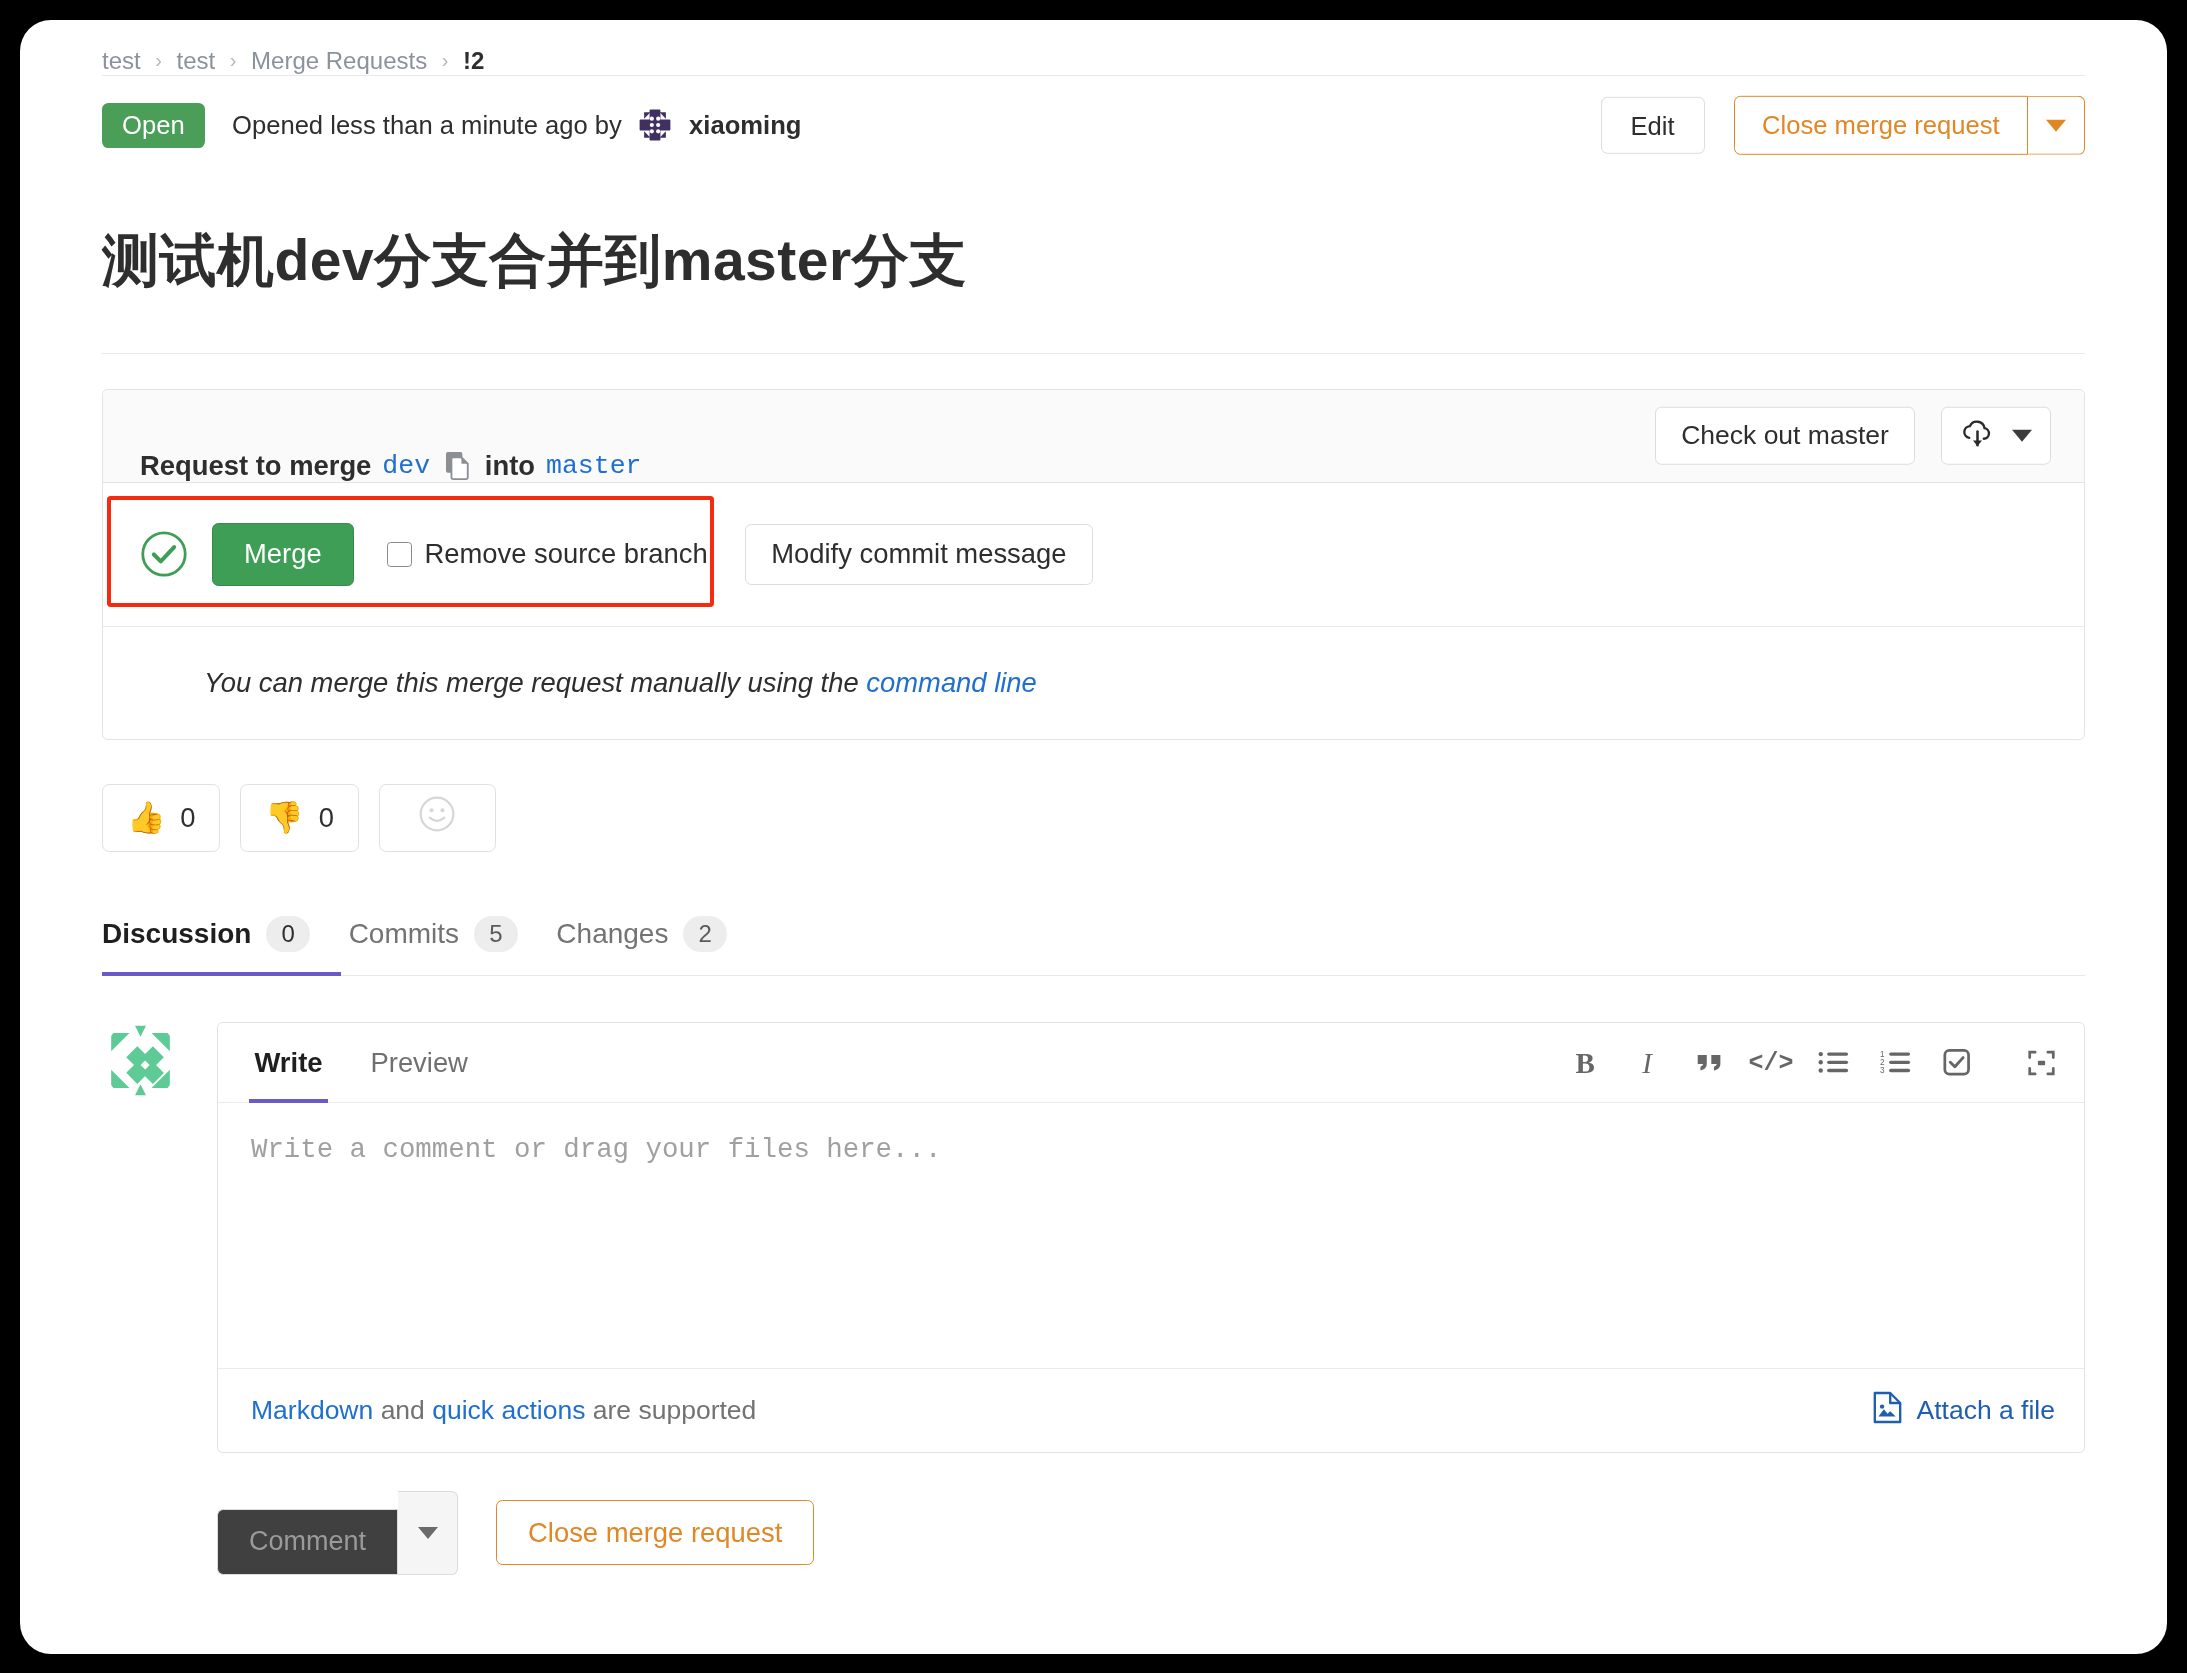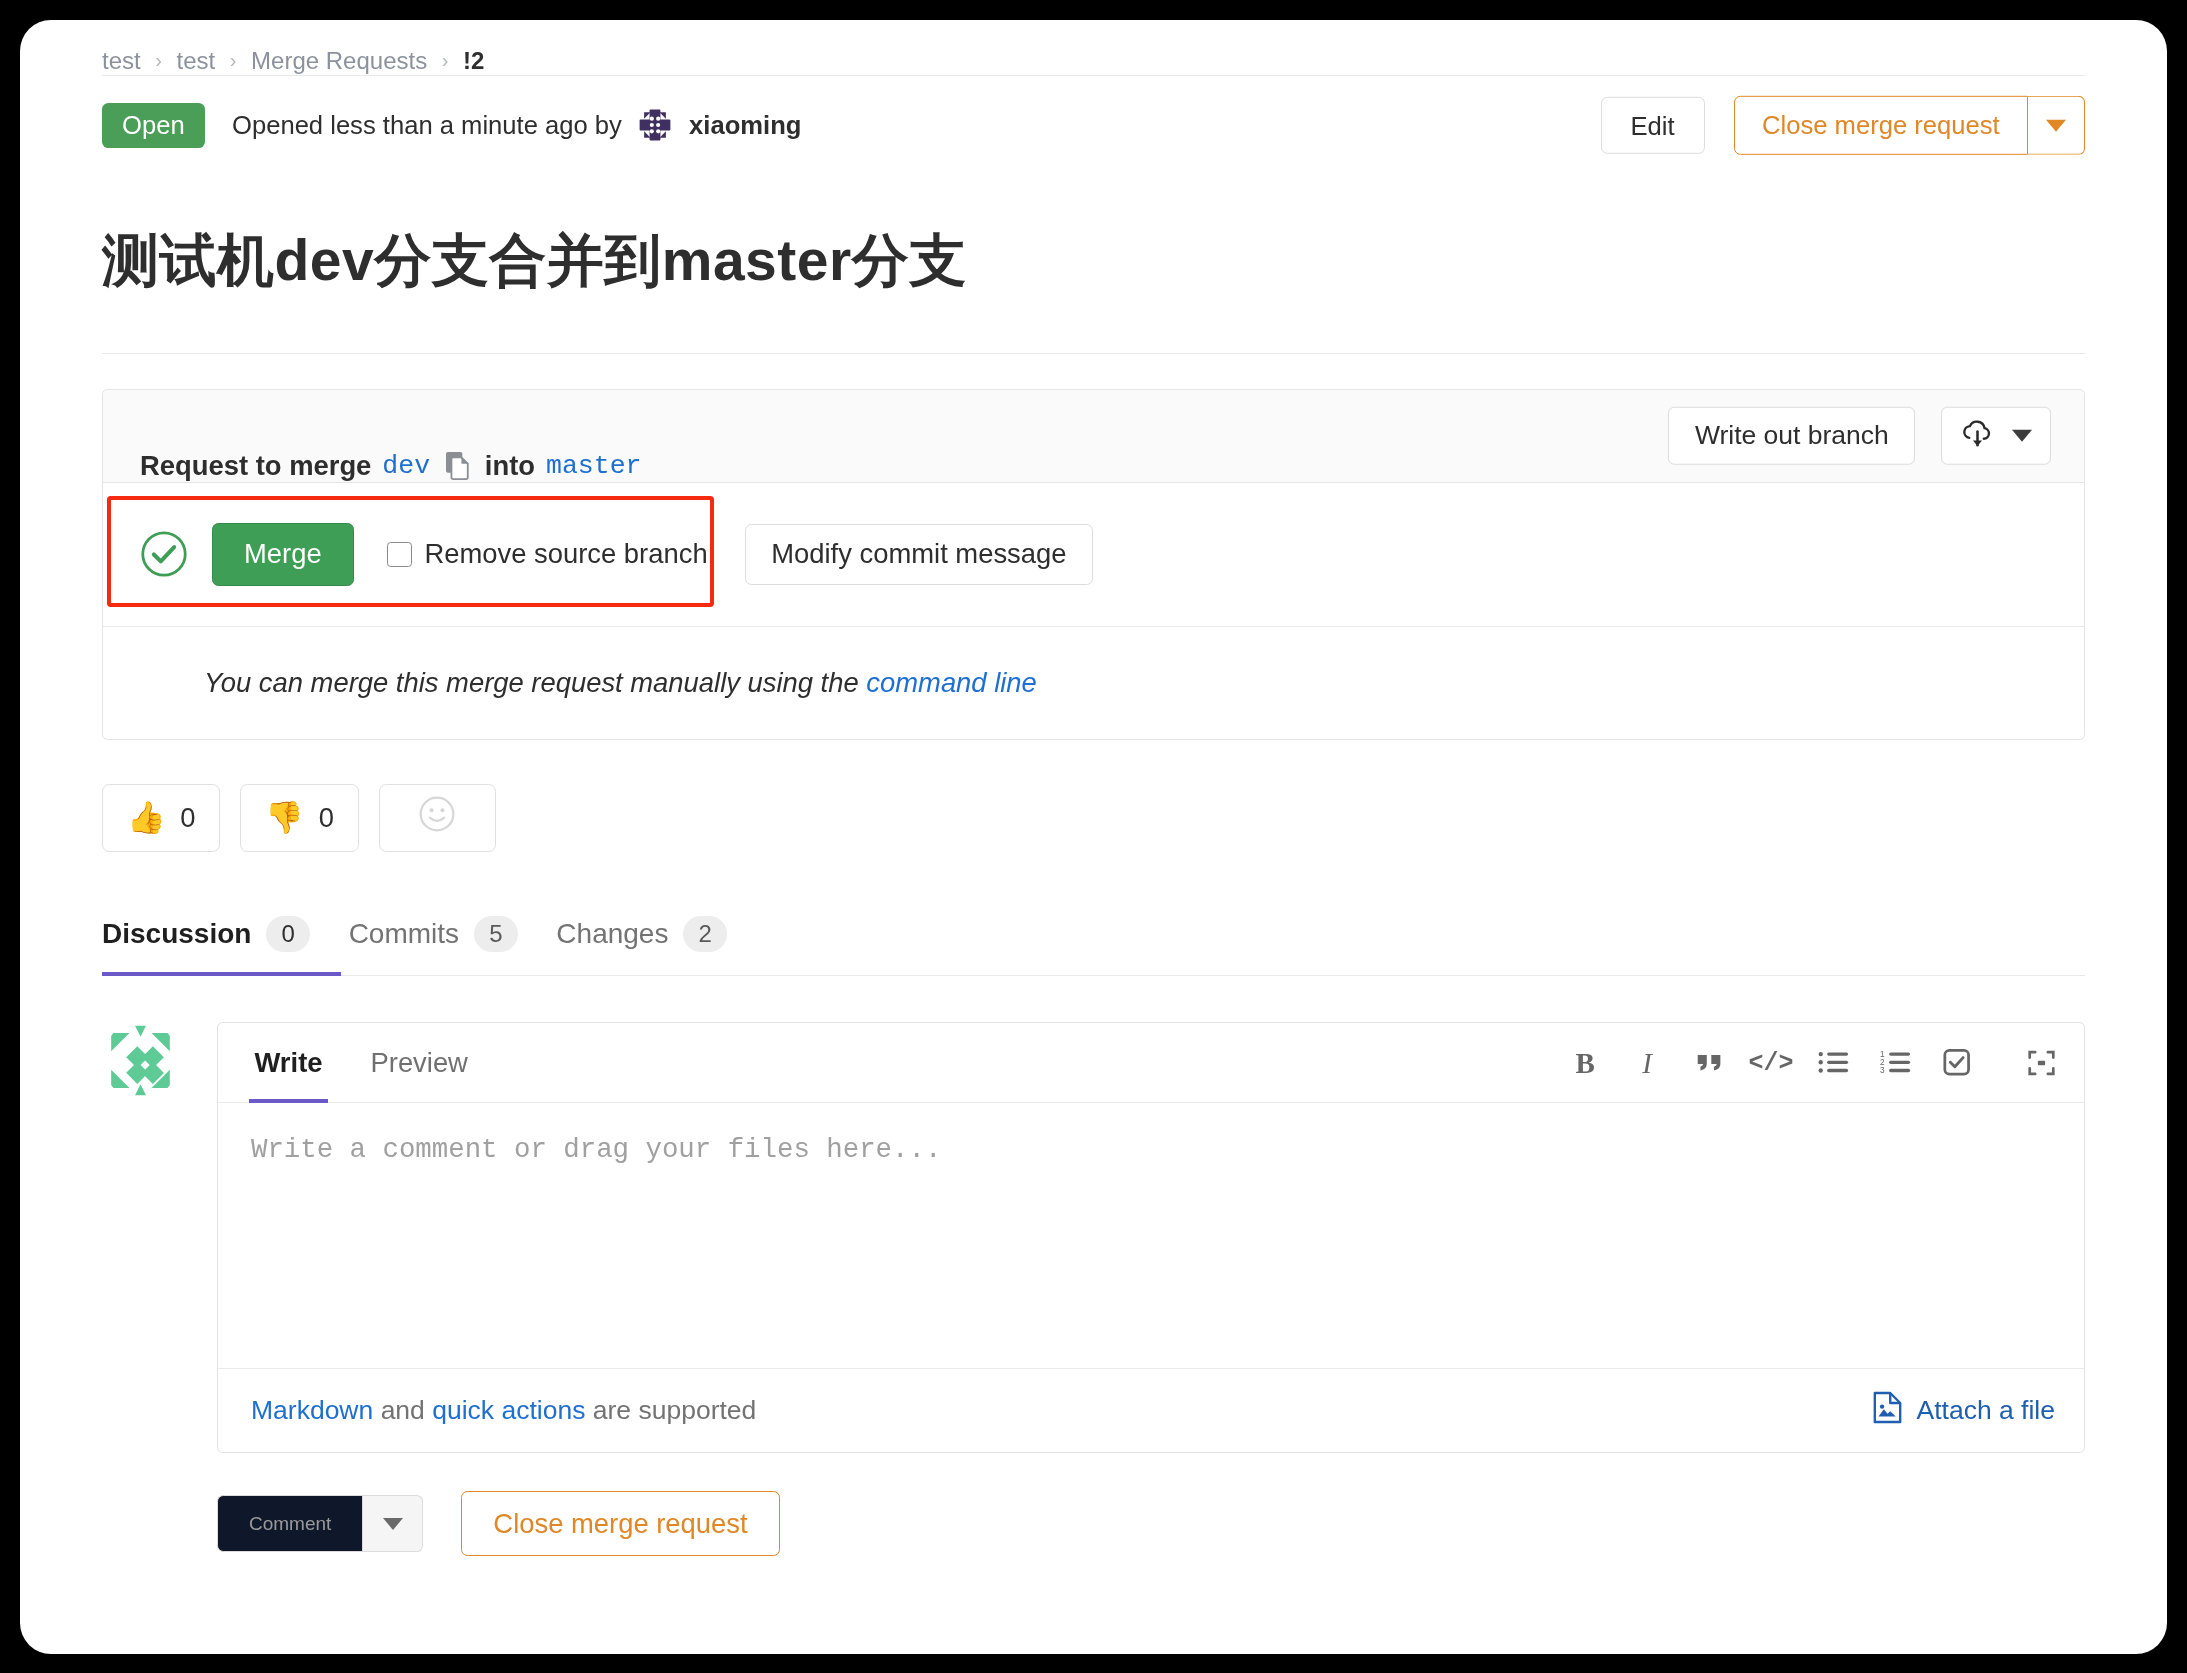--- a/index.html
+++ b/index.html
@@ -349,27 +349,28 @@
     cursor: pointer;
     padding-left: 8px;
   }
 
   .form-actions {
     display: flex; align-items: center;
     padding: 38px 0 0 115px;
   }
   .comment-split { display: flex; align-items: stretch; }
   .btn-comment {
-    background: #0f172a;
+    background: #404040;
     border: 0.9px solid #dcdcdc;
     color: #9a9a9a;
-    font-size: 19px;
+    font-size: 27px;
     padding: 16.4px 31px;
     border-radius: 6.4px 0 0 6.4px;
     cursor: default;
+    margin-top: 18px;
   }
   .btn-comment-caret {
     background: #f5f5f5;
     border: 0.9px solid #dcdcdc;
     border-left: none;
     border-radius: 0 6.4px 6.4px 0;
     width: 60px;
     display: flex; align-items: center; justify-content: center;
     cursor: pointer;
   }
@@ -456,21 +457,21 @@
             <rect x="1" y="1" width="18" height="23" rx="2" fill="#8b8f94"></rect>
             <path d="M9 7 h9 l7 7 v15 a2 2 0 0 1 -2 2 h-14 a2 2 0 0 1 -2 -2 v-20 a2 2 0 0 1 2 -2 z" fill="#ffffff" stroke="#8b8f94" stroke-width="2"></path>
             <path d="M18 7 v7 h7 z" fill="#8b8f94"></path>
           </svg>
         </span>
         <span>into</span>
         <span class="branch" style="margin-left:11px">master</span>
       </span>
 
       <div class="widget-head-actions">
-        <button class="btn btn-checkout">Write out branch</button>
+        <button class="btn btn-checkout">Check out master</button>
         <div class="dl-split">
           <span>
             <svg width="35" height="31" viewBox="0 0 38 34" aria-hidden="true">
               <path d="M10 21 a6.5 6.5 0 0 1 0.6 -12.9 a8.5 8.5 0 0 1 16.1 2.2 a5.9 5.9 0 0 1 -0.8 11.7" fill="none" stroke="#2b2b2b" stroke-width="2.6" stroke-linecap="round"></path>
               <line x1="19" y1="14" x2="19" y2="29" stroke="#2b2b2b" stroke-width="2.8" stroke-linecap="round"></line>
               <path d="M14 24 L19 30 L24 24 Z" fill="#2b2b2b"></path>
             </svg>
           </span>
           <span class="caret dark"></span>
         </div>

